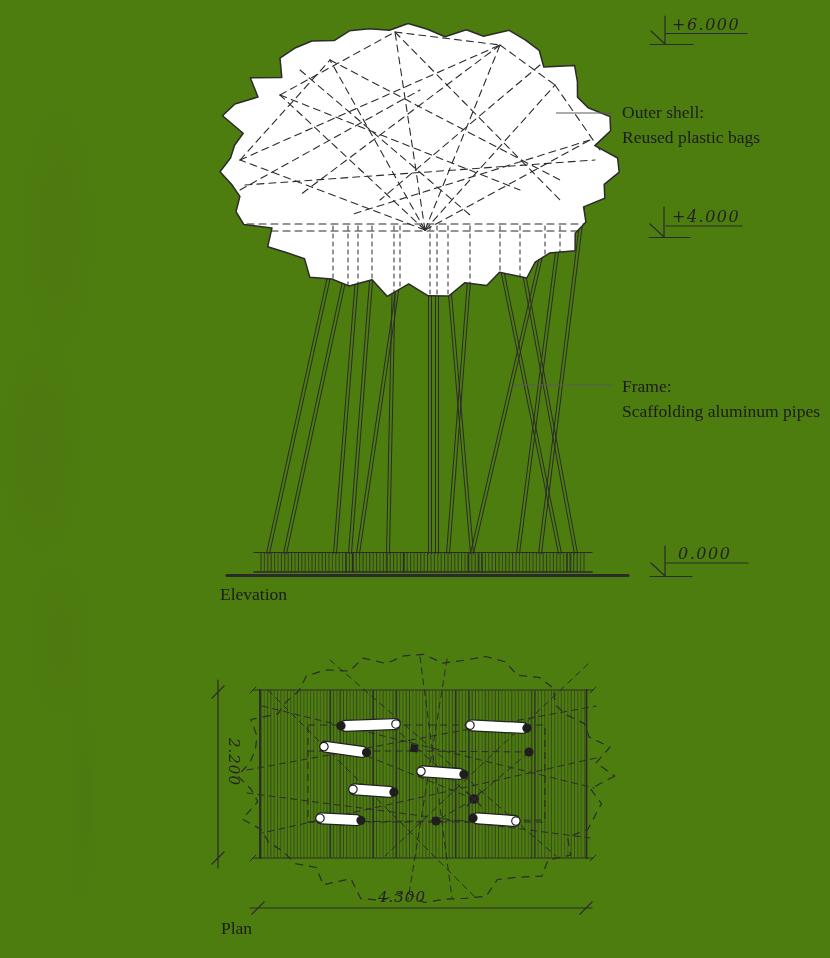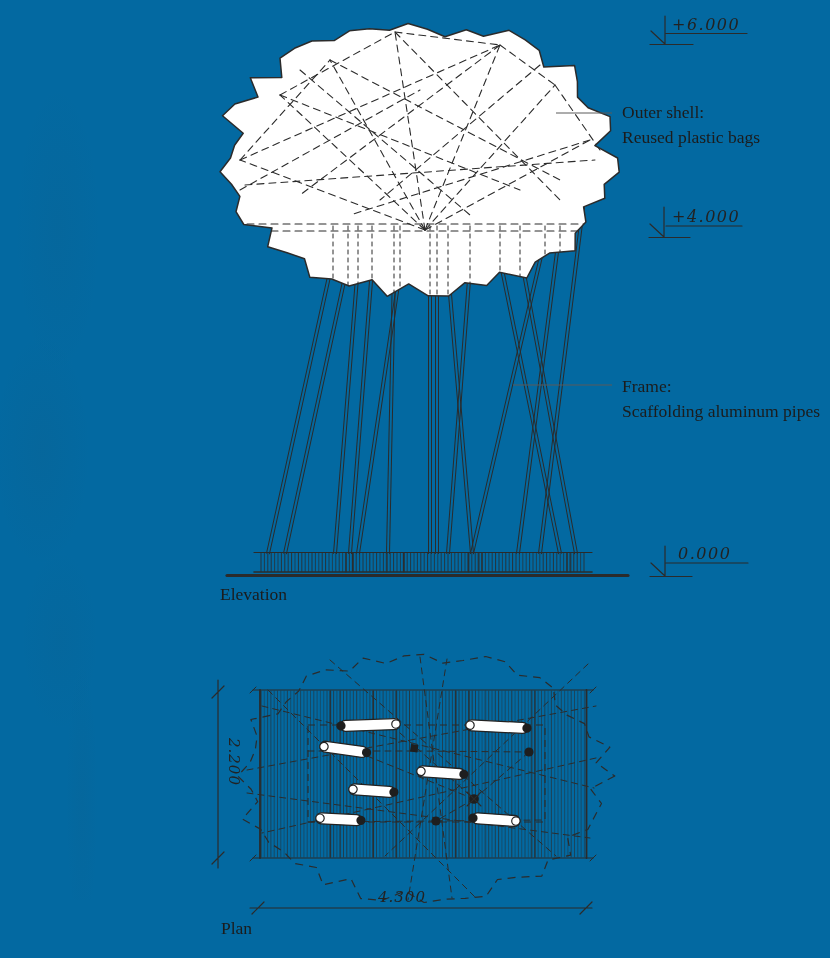--- a/index.html
+++ b/index.html
@@ -1,16 +1,16 @@
 <!DOCTYPE html>
 <html><head>
 <meta charset="utf-8">
 <style>
   html,body{margin:0;padding:0;background:#ffffff;}
-  .sheet{position:relative;width:830px;height:958px;background:#0369a1;overflow:hidden;
+  .sheet{position:relative;width:830px;height:958px;background:#4d7c0f;overflow:hidden;
          font-family:"Liberation Serif",serif;}
   .scan-shadow{position:absolute;left:0;top:0;width:150px;height:900px;pointer-events:none;
     background:
       radial-gradient(ellipse 62px 210px at 58px 230px, rgba(60,60,60,0.045), rgba(0,0,0,0) 70%),
       radial-gradient(ellipse 70px 170px at 42px 450px, rgba(60,60,60,0.05), rgba(0,0,0,0) 70%),
       radial-gradient(ellipse 55px 130px at 60px 640px, rgba(60,60,60,0.035), rgba(0,0,0,0) 72%),
       radial-gradient(ellipse 22px 190px at 82px 800px, rgba(60,60,60,0.04), rgba(0,0,0,0) 75%);}
   svg{position:absolute;left:0;top:0;}
   .ink{stroke:#2b2b2b;fill:none;stroke-width:1.2;stroke-linecap:round;}
   .leader{stroke:#5a5a5a;stroke-width:1;}

